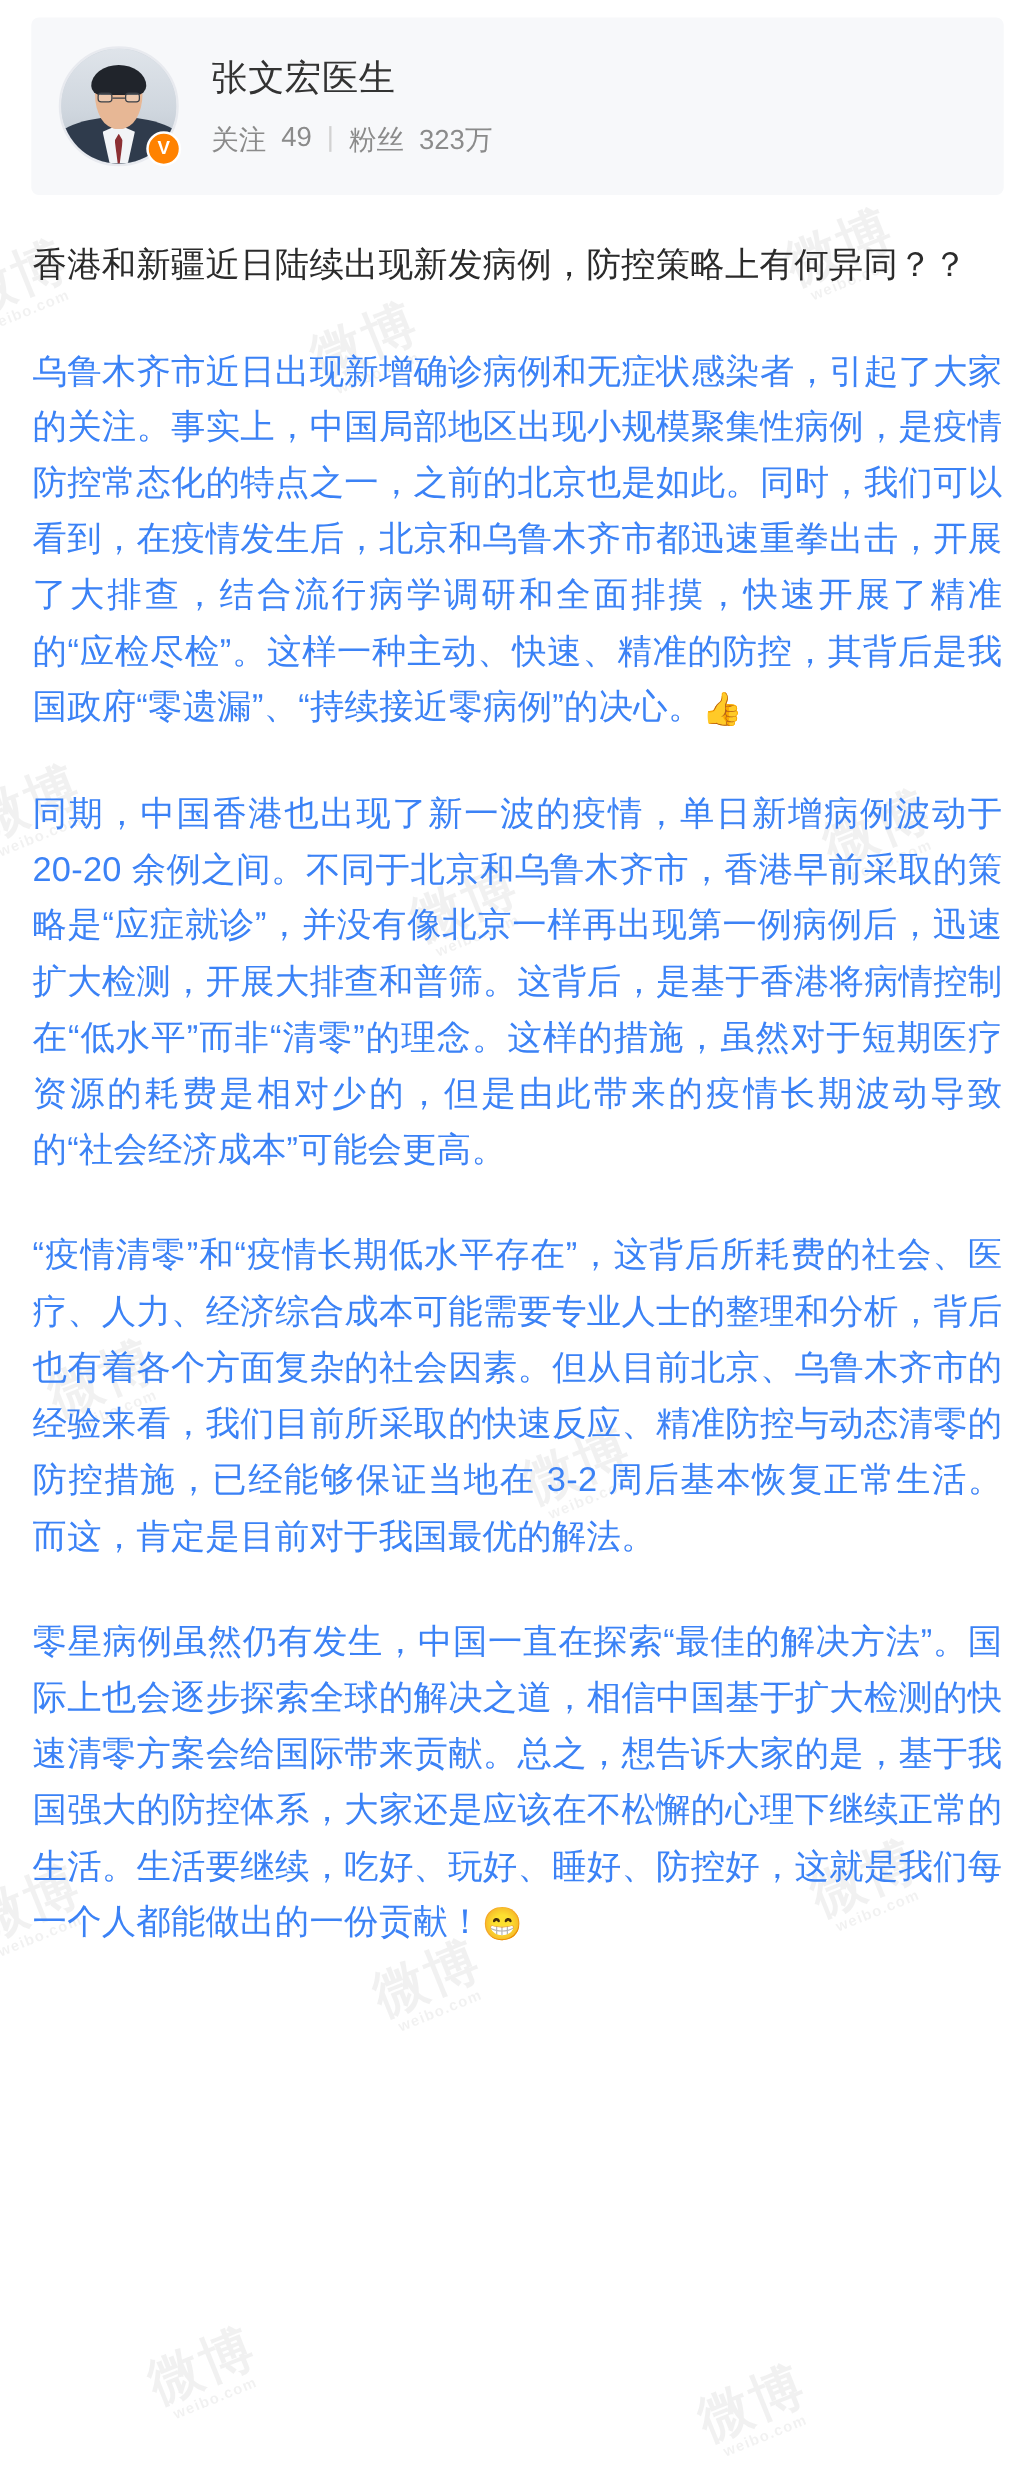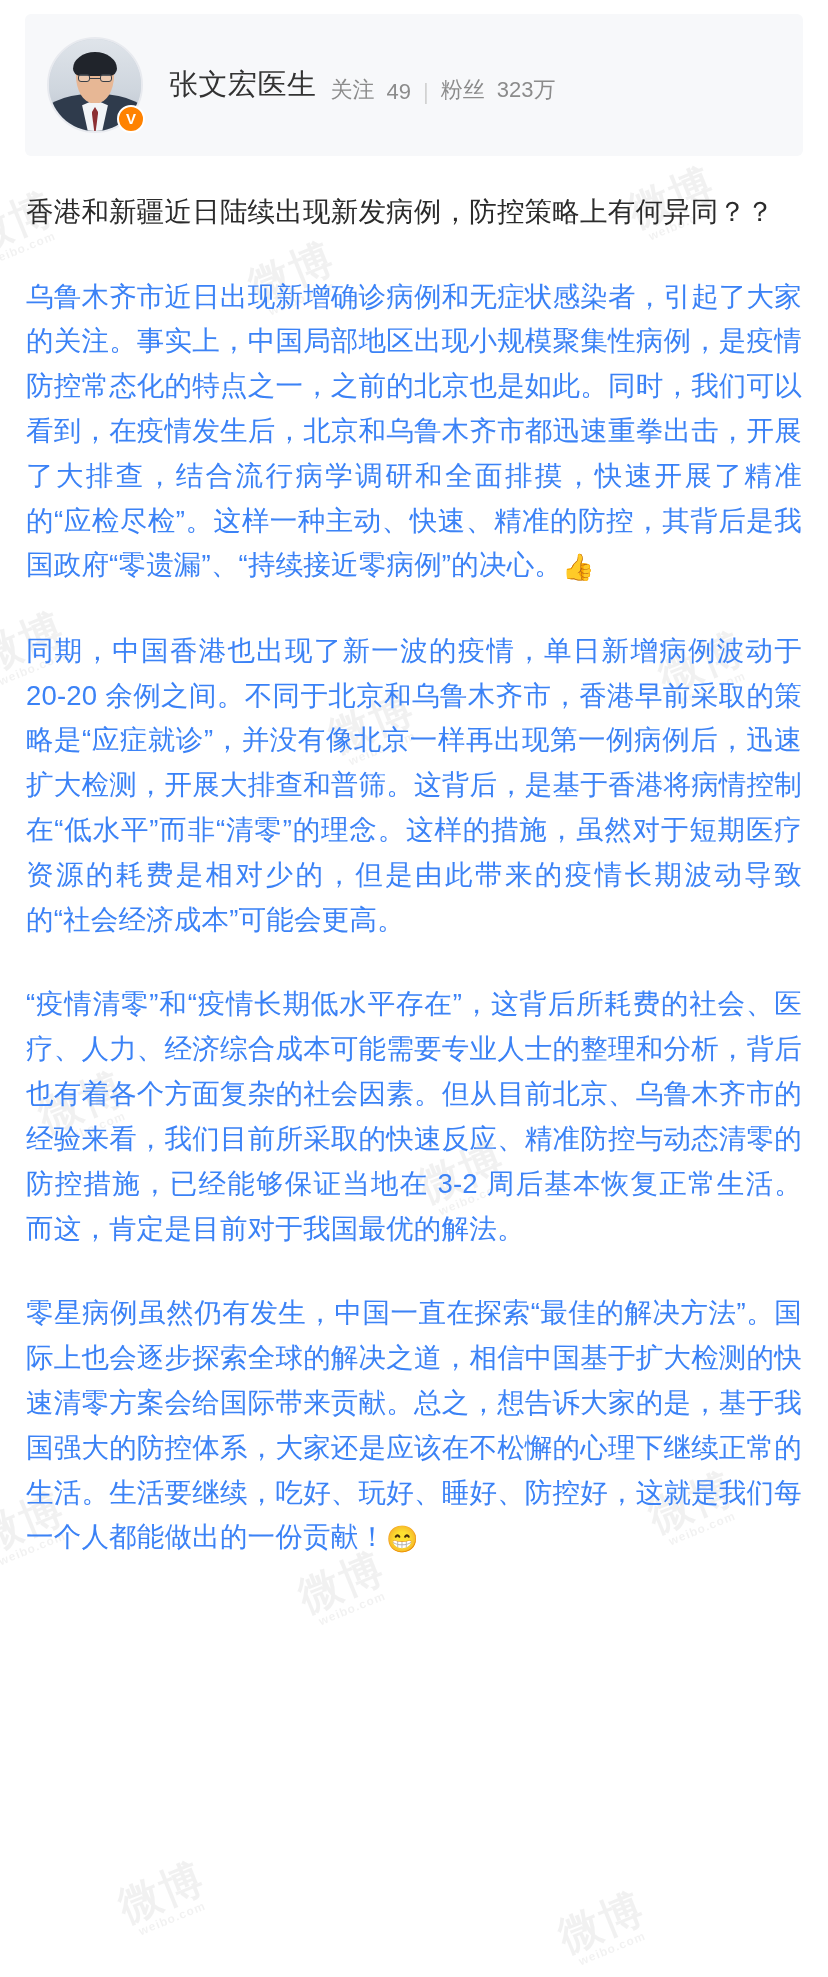--- a/index.html
+++ b/index.html
@@ -135,35 +135,35 @@
     border: 2px solid #ffffff;
     color: #fff;
     font-size: 15px;
     font-weight: bold;
     line-height: 24px;
     text-align: center;
   }
   .profile-text {
     margin-left: 26px;
     display: flex;
-    flex-direction: row;
+    flex-direction: column;
     justify-content: center;
     gap: 14px;
   }
   .profile-name {
     font-size: 29px;
     color: #333333;
     font-weight: normal;
     letter-spacing: 0.5px;
   }
   .profile-stats {
     font-size: 22px;
     color: #8b8b8b;
     display: flex;
-    align-items: flex-end;
+    align-items: flex-start;
     gap: 12px;
   }
   .stat-sep { color: #d2d2d2; }
 
   
   .article {
     position: relative;
     z-index: 10;
     padding: 34px 26px 40px 26px;
   }

